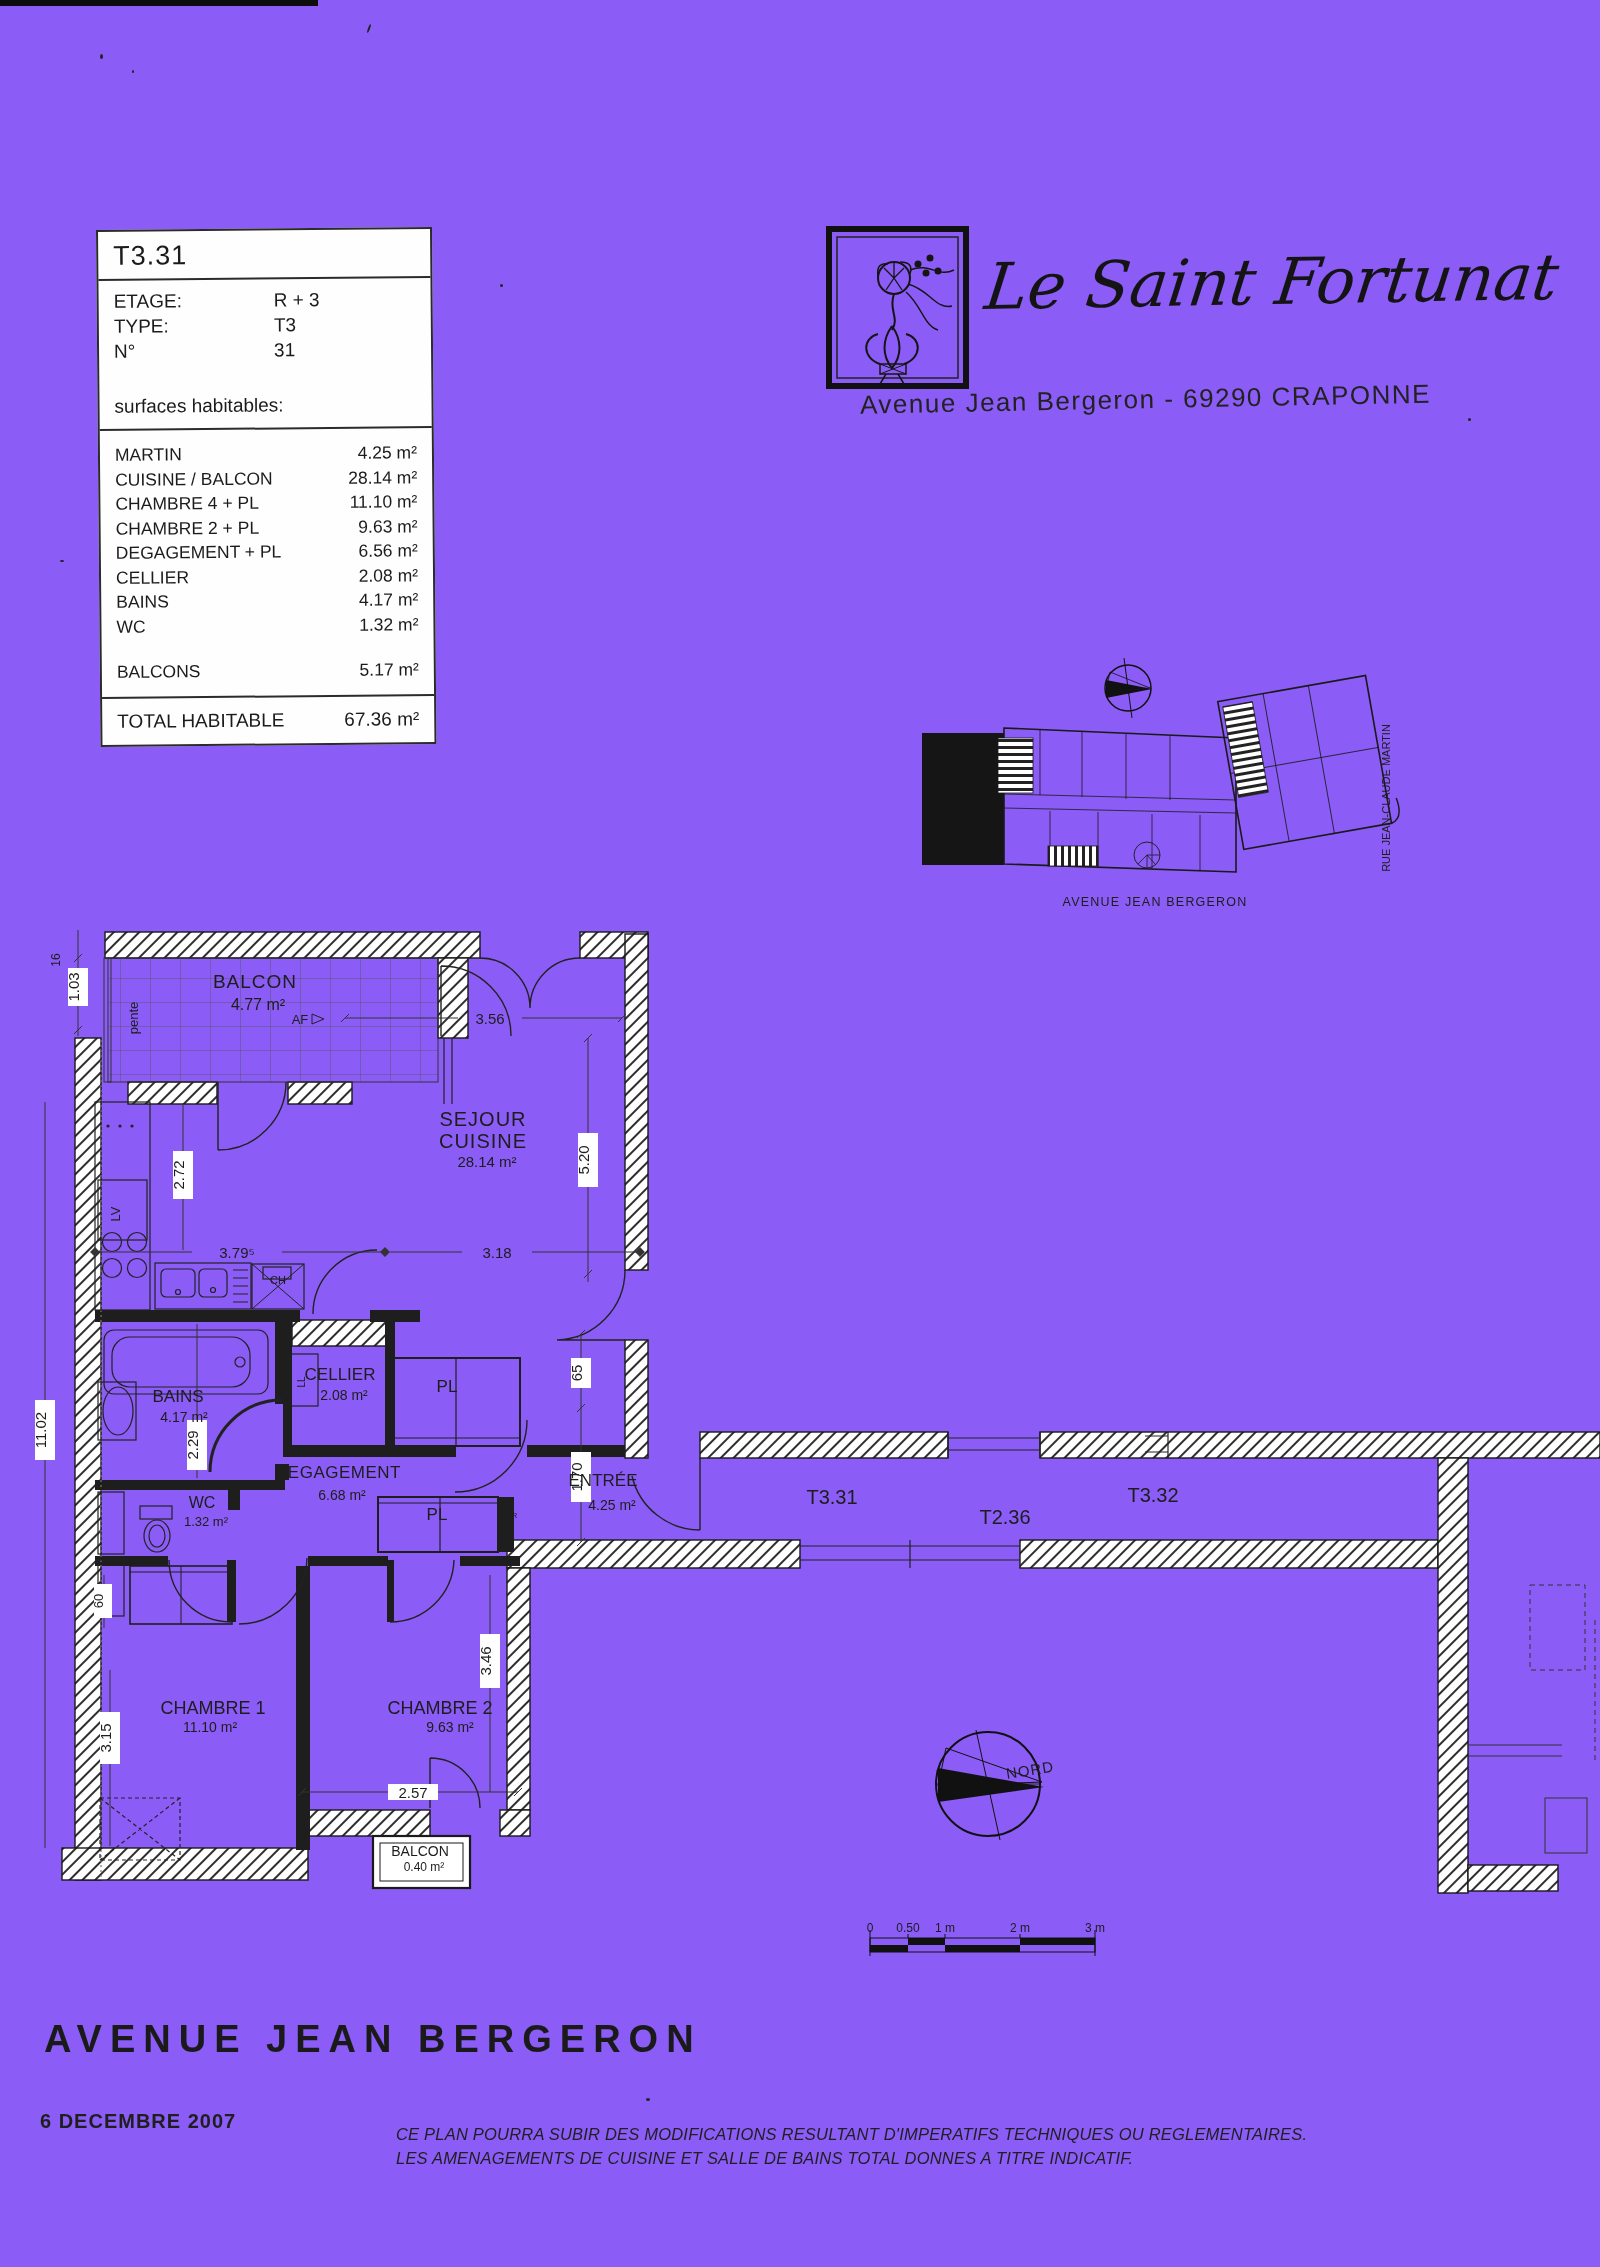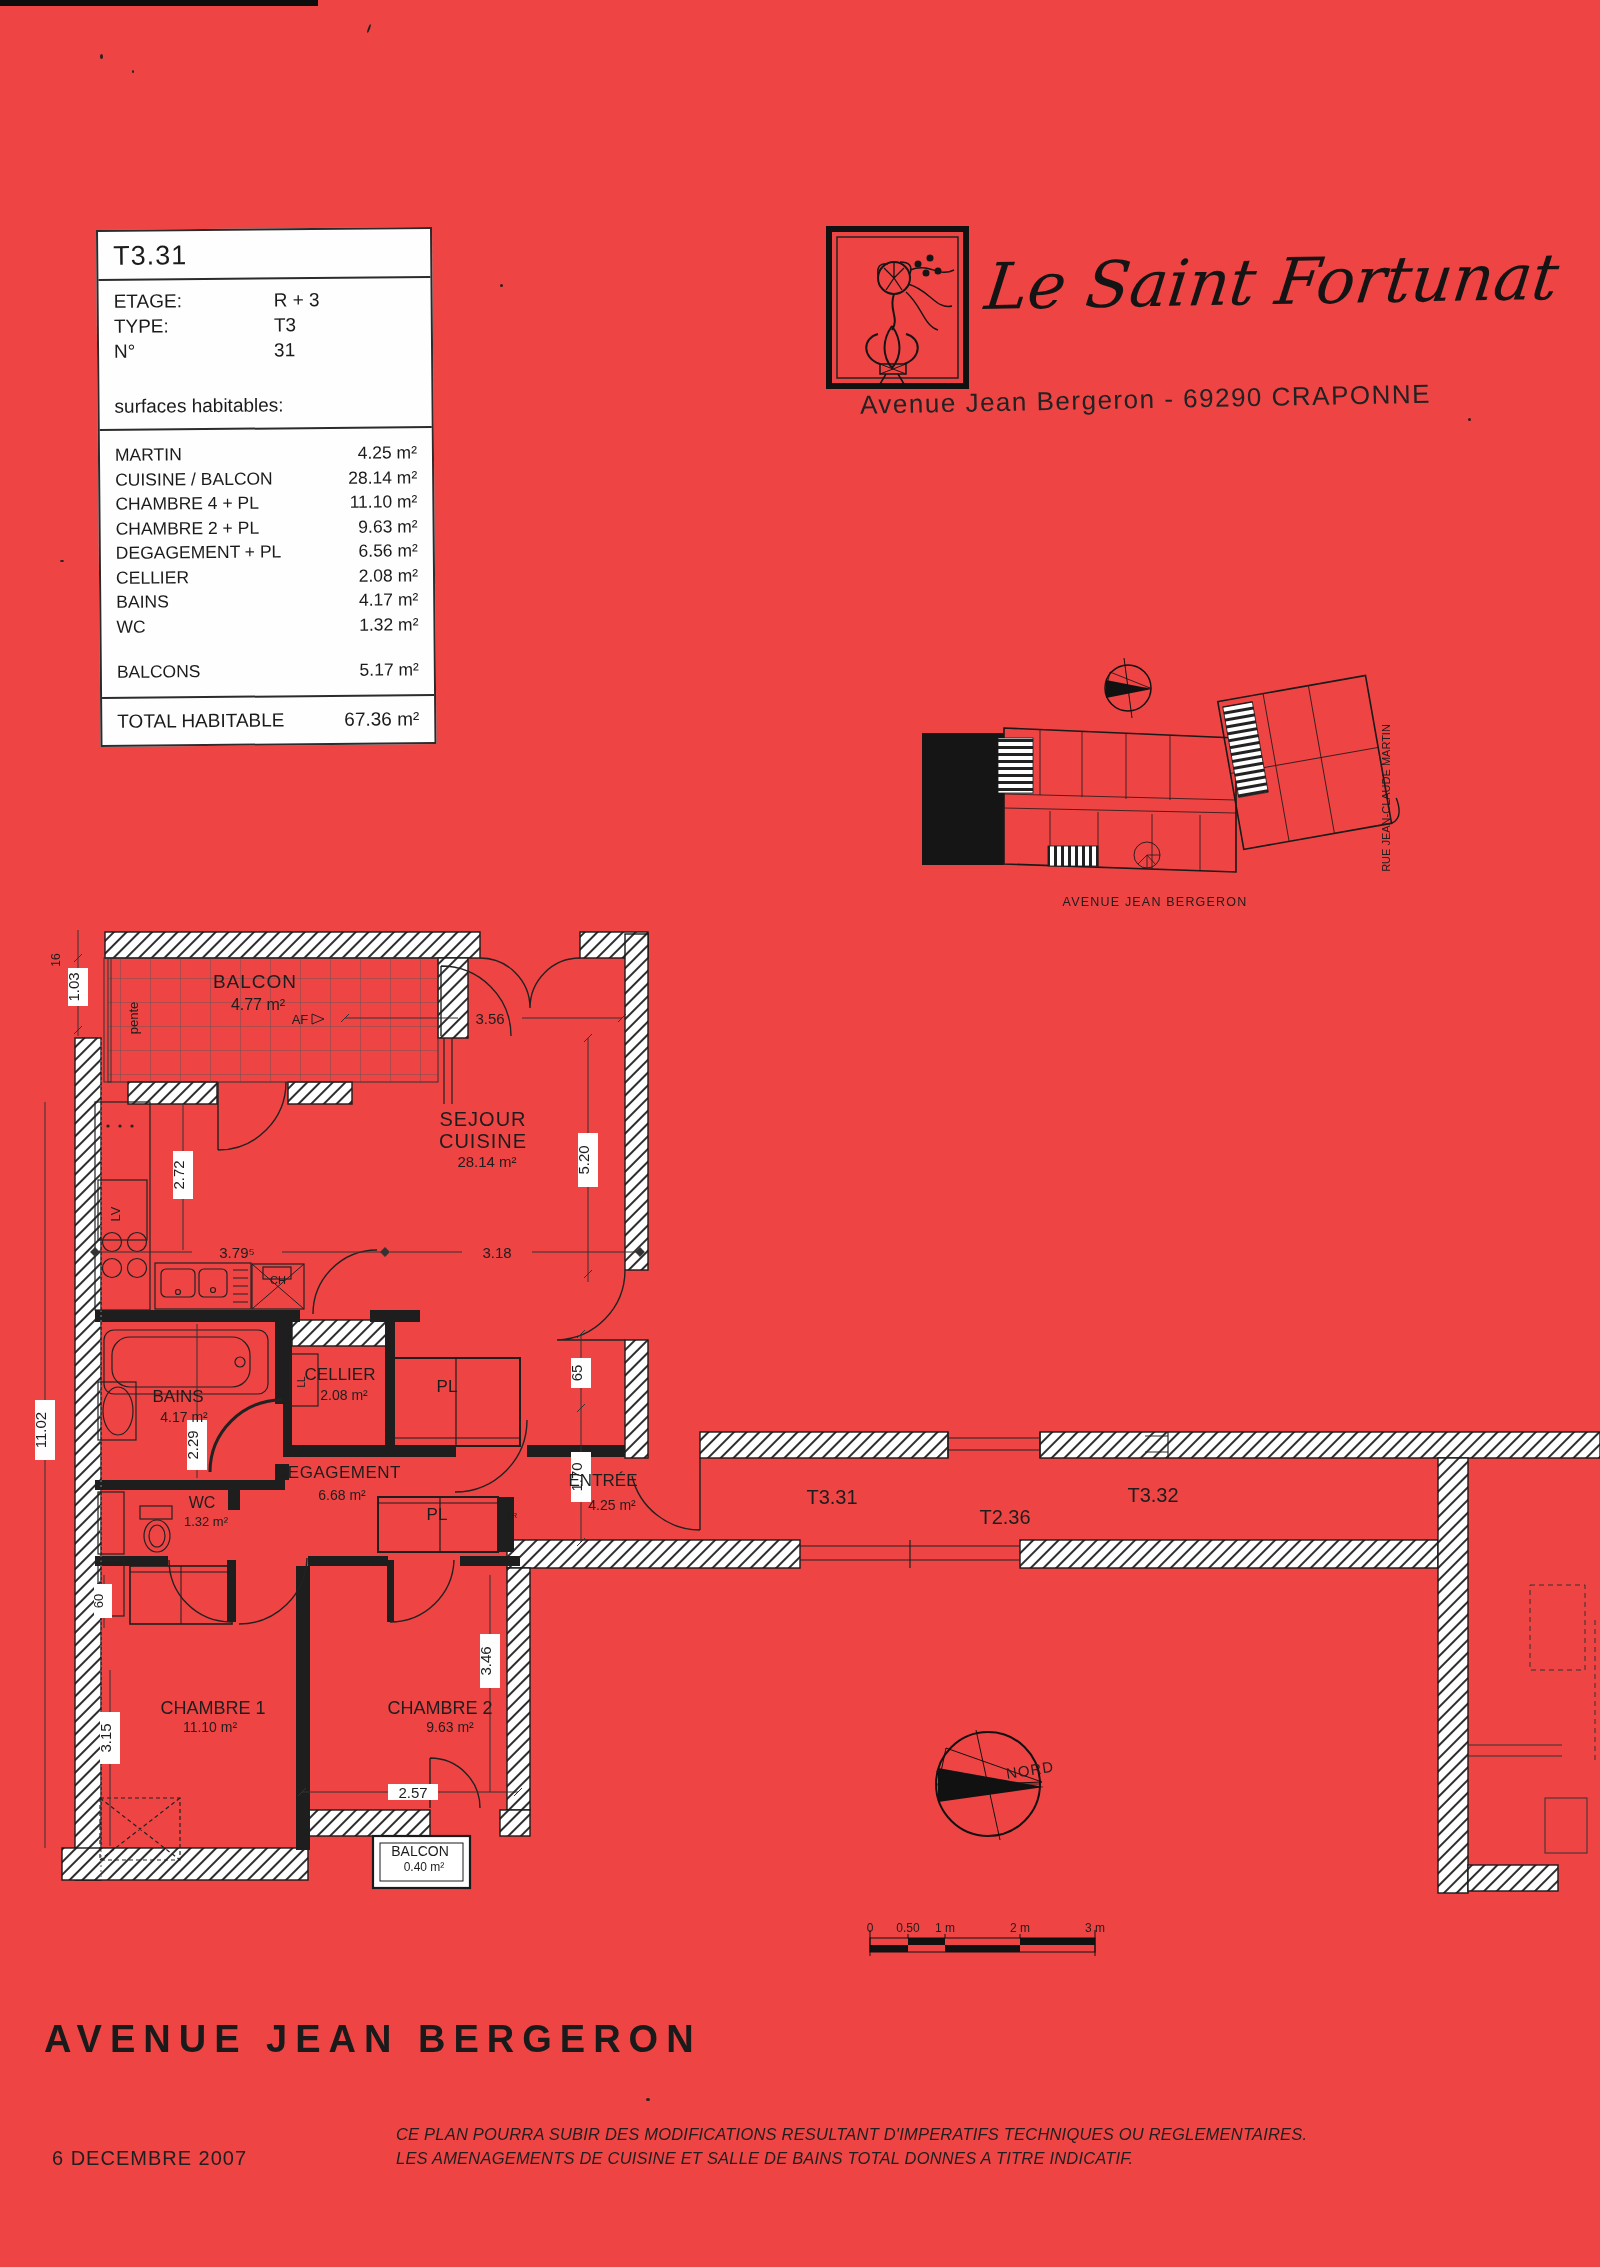--- a/index.html
+++ b/index.html
@@ -1,16 +1,16 @@
 <!DOCTYPE html>
 <html><head>
 <meta charset="utf-8">
 <style>
   html,body{margin:0;padding:0;background:#888;}
-  .page{position:relative;width:1600px;height:2267px;background:#ef4444;
+  .page{position:relative;width:1600px;height:2267px;background:#8b5cf6;
         font-family:"Liberation Sans",sans-serif;color:#1b1b1b;overflow:hidden;}
   svg{font-family:"Liberation Sans",sans-serif;}
   svg text{fill:#1d1d1d;}
   .abs{position:absolute;}
   
   .scan-strip{left:0;top:0;width:318px;height:6px;background:#0d0d0d;}
   .speck{background:#222;border-radius:50%;}
   
   .unit-card{left:96px;top:230px;width:332px;border:2px solid #2b2b2b;background:#fefefe;
              transform:rotate(-0.5deg);transform-origin:left top;}
@@ -25,21 +25,21 @@
   .balcons-row{margin-top:21px;}
   .uc-total{border-top:2px solid #2b2b2b;padding:12px 15px;font-size:19px;display:flex;justify-content:space-between;}
   
   .brand-script{left:984px;top:246px;width:450px;height:100px;font-family:"DejaVu Serif",serif;
                 font-style:italic;font-size:64px;color:#141414;transform:rotate(-1deg) skewX(-8deg);
                 white-space:nowrap;}
   .brand-address{left:860px;top:384px;width:590px;font-size:26px;letter-spacing:1.5px;color:#222;
                  transform:rotate(-1.1deg);white-space:nowrap;}
   
   .street-big{left:44px;top:2018px;font-size:38px;font-weight:bold;letter-spacing:8px;color:#1a1a1a;white-space:nowrap;}
-  .doc-date{left:52px;top:2110px;font-size:20px;font-weight:normal;letter-spacing:1px;color:#1f1f1f;margin-top:37px;}
+  .doc-date{left:40px;top:2110px;font-size:20px;font-weight:bold;letter-spacing:1px;color:#1f1f1f;}
   .disclaimer{left:396px;top:2122px;width:960px;font-size:16.5px;line-height:24px;letter-spacing:.2px;color:#1f1f1f;font-style:italic;}
 </style>
 </head>
 <body>
 
 <div class="page">
 
   <div class="abs scan-strip"></div>
   <div class="abs speck" style="left:100px;top:54px;width:3px;height:5px"></div>
   <div class="abs speck" style="left:132px;top:70px;width:2px;height:3px"></div>

